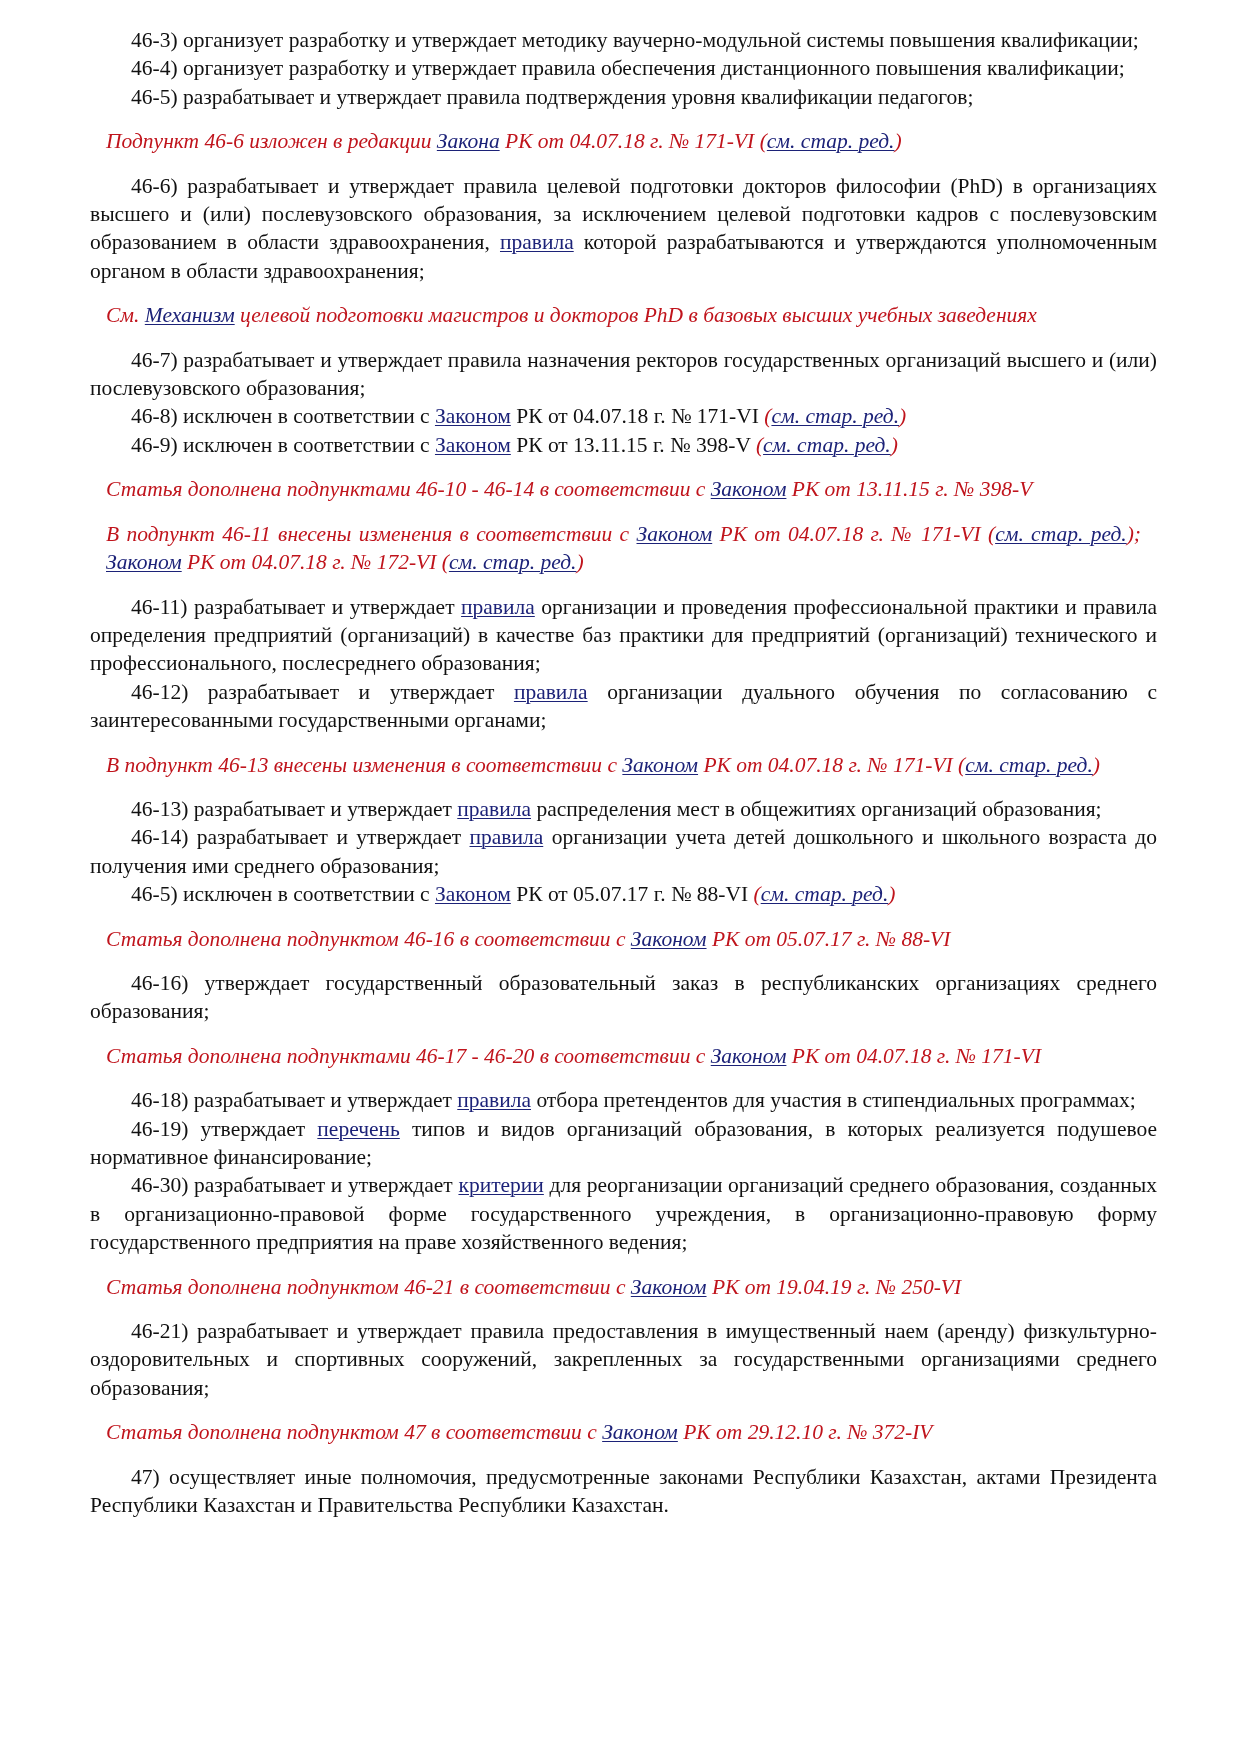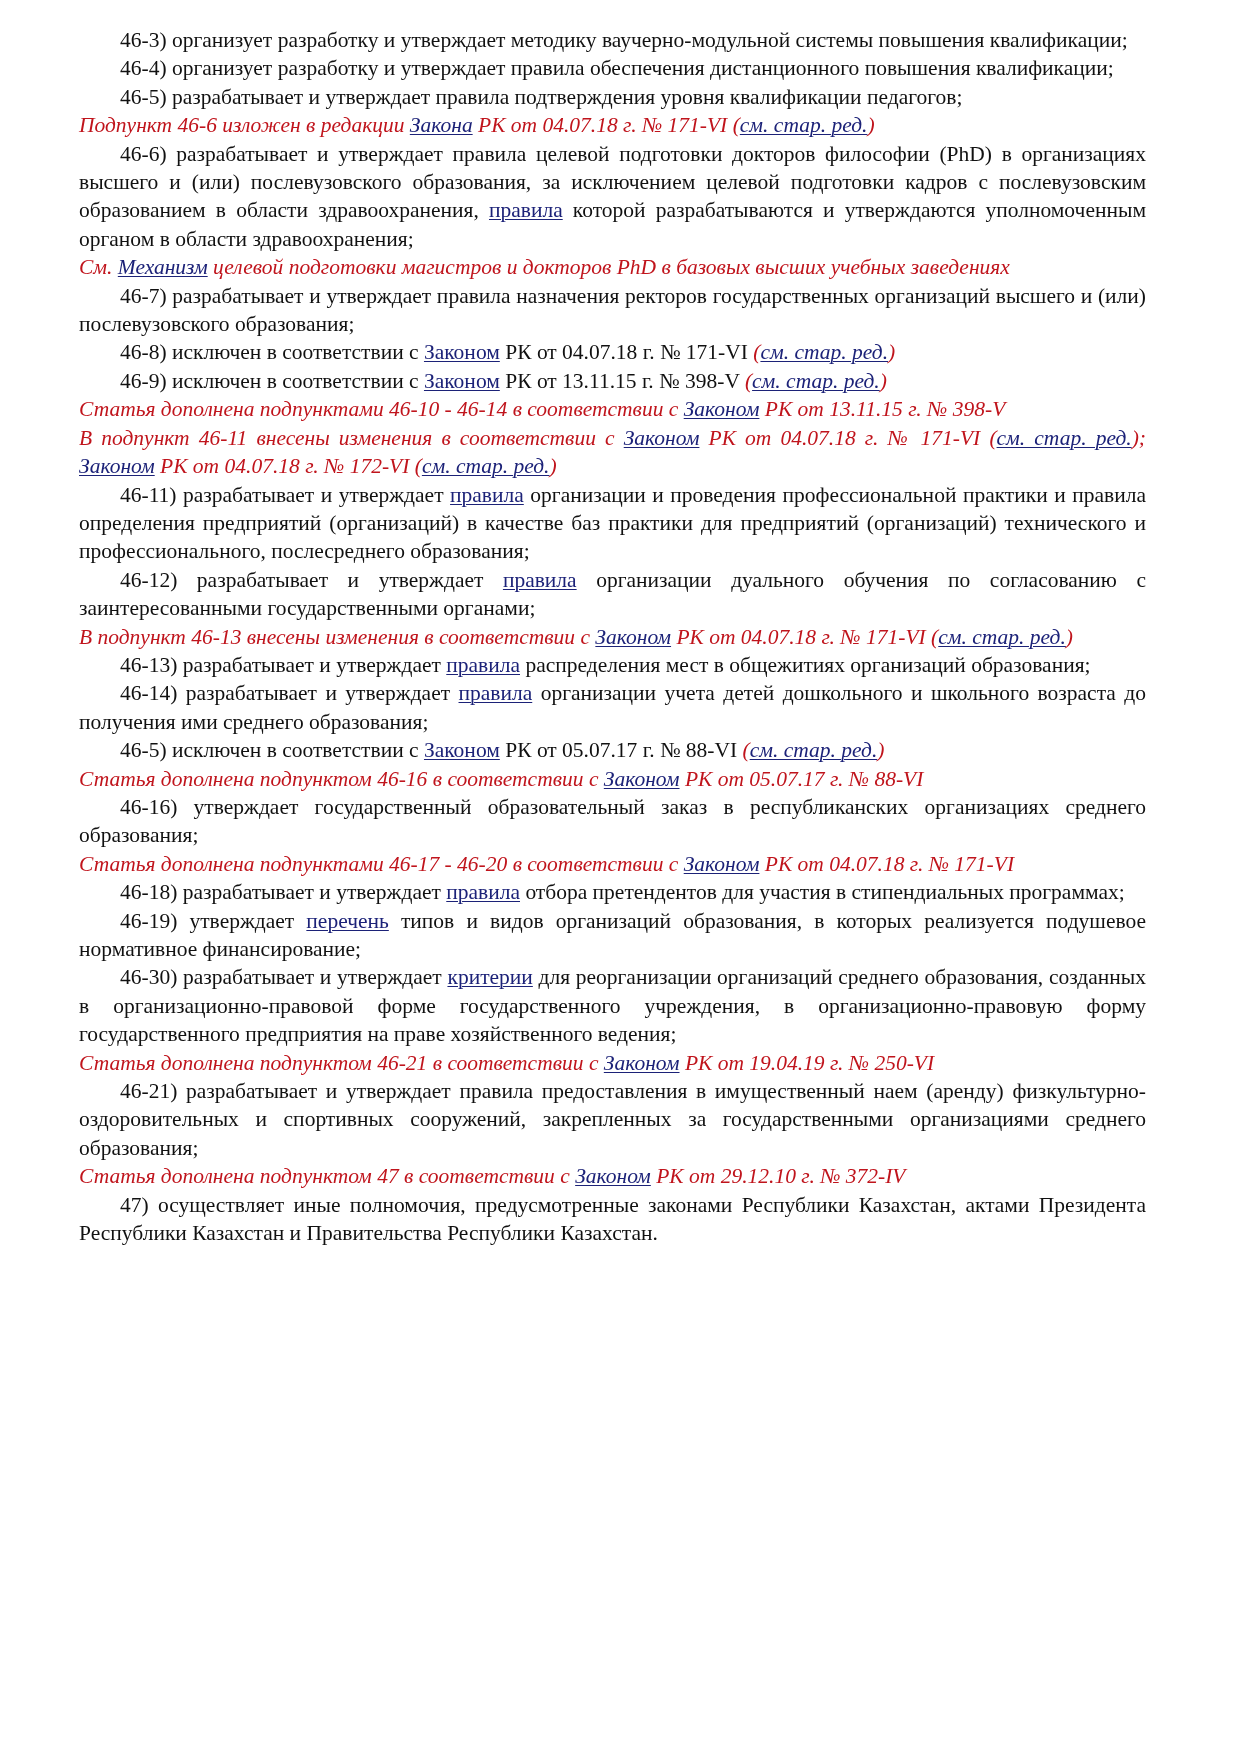--- a/index.html
+++ b/index.html
@@ -1,29 +1,29 @@
 <!DOCTYPE html>
 <html><head>
 <meta charset="utf-8">
 <style>
   html, body { margin: 0; padding: 0; background: #ffffff; }
   body { width: 1240px; height: 1754px; overflow: hidden; }
   .page {
     position: absolute;
-    left: 79px;
+    left: 90px;
     top: 26px;
     width: 1067px;
     font-family: "Liberation Serif", "DejaVu Serif", serif;
     font-size: 21.5px;
     line-height: 28.4px;
     color: #111111;
   }
   .p { margin: 0; text-align: justify; text-indent: 41px; }
   .note {
-    margin: 0;
+    margin: 16px;
     font-style: italic;
     color: #c0141c;
     text-align: justify;
     text-indent: 0;
   }
   a.lnk {
     color: #1c2278;
     text-decoration: underline;
     text-underline-offset: 2px;
     text-decoration-thickness: 1px;

